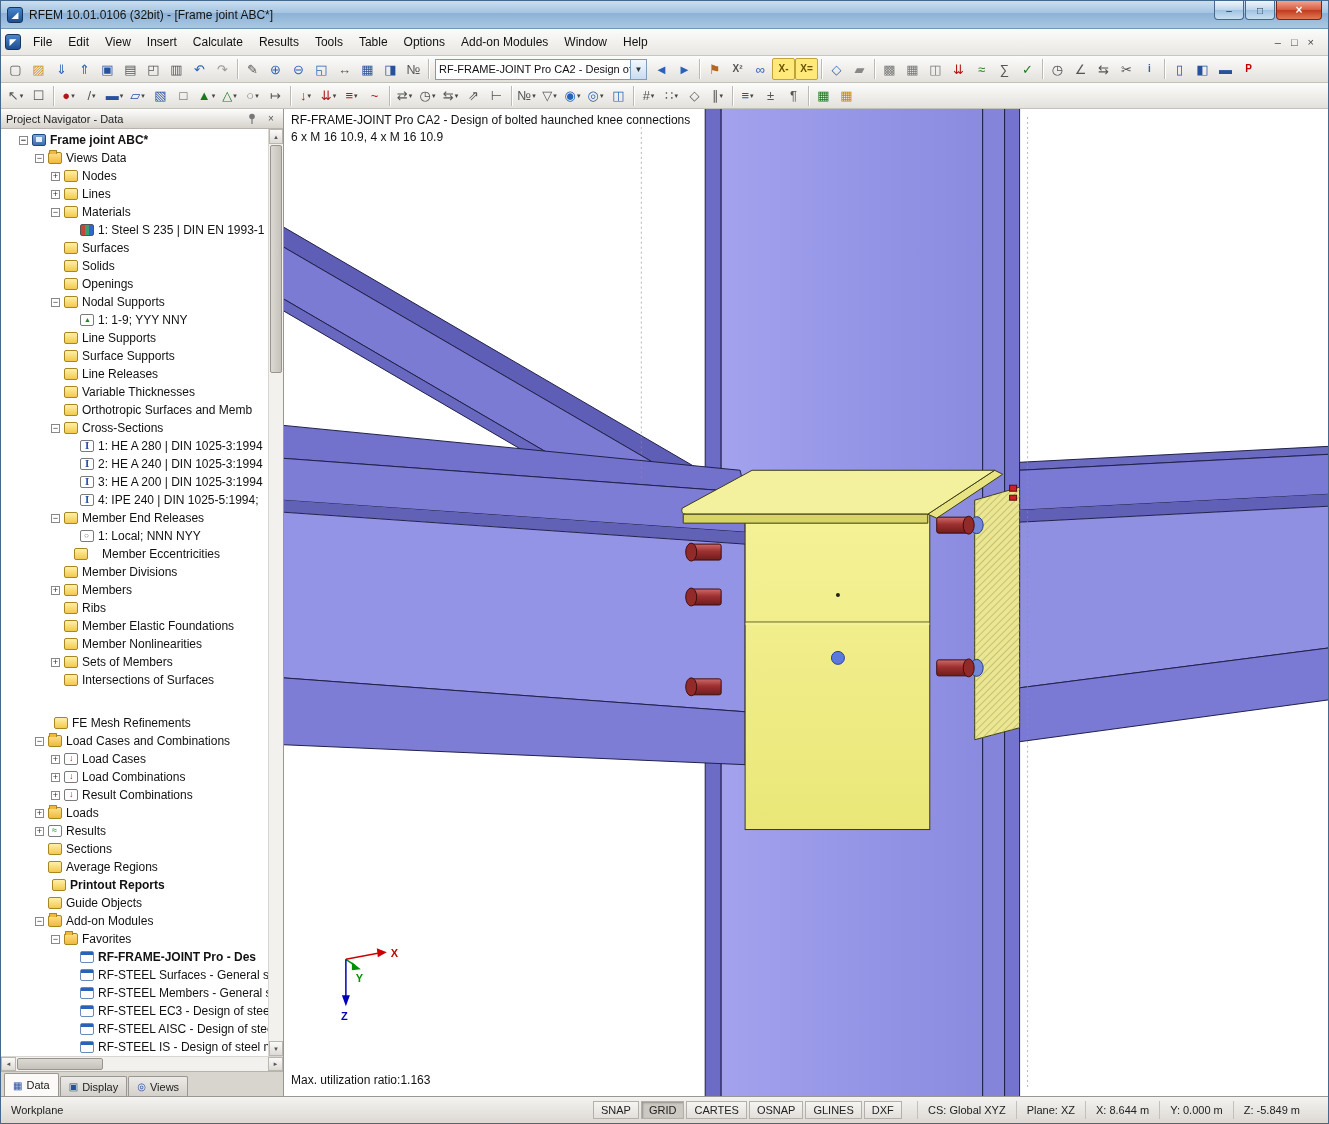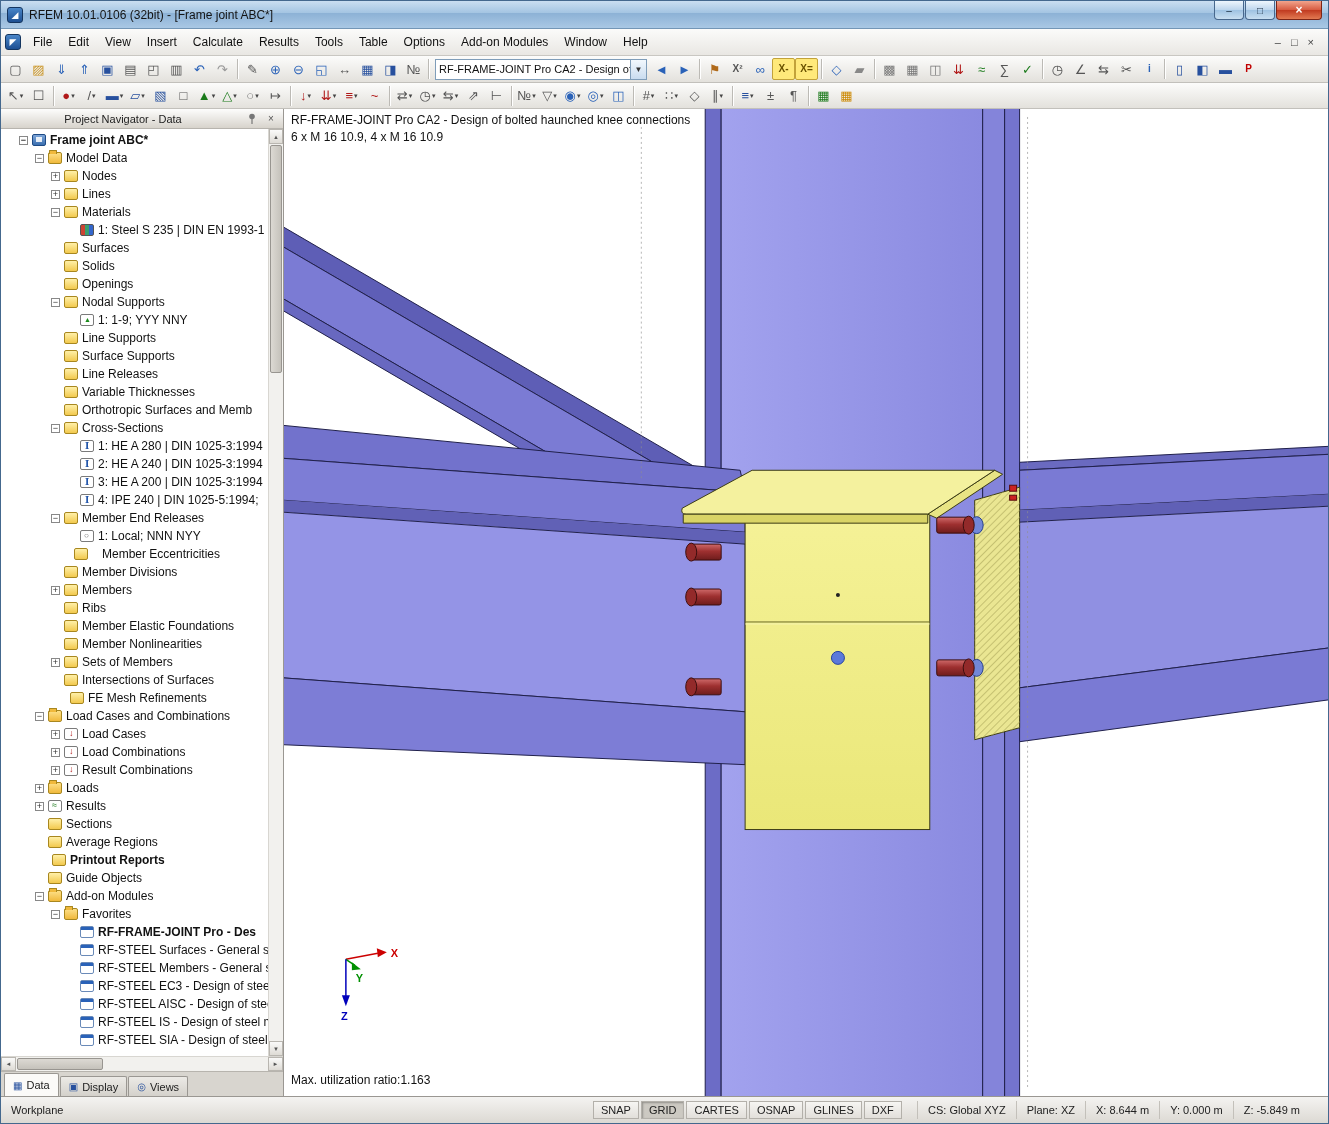--- a/index.html
+++ b/index.html
@@ -45,21 +45,21 @@
   .combo-val { flex: 1; font-size: 11px; padding: 0 3px; white-space: nowrap; overflow: hidden; color: #111; }
   .combo-btn { width: 16px; height: 19px; border-left: 1px solid #7f9db9; flex: none;
     background: linear-gradient(#f2f8fd, #c9dcef); display: flex; align-items: center; justify-content: center;
     font-size: 8px; color: #333; }
 
   
   .main { position: absolute; top: 108px; left: 0; right: 0; bottom: 27px; display: flex; }
 
   
   .navigator { width: 283px; flex: none; background: #bef264; border-right: 1px solid #9a9792;
-    display: flex; flex-direction: column; text-align: center; }
+    display: flex; flex-direction: column; }
   .nav-header { height: 20px; flex: none; background: linear-gradient(#fdfdfc, #d7d3cc);
     border-bottom: 1px solid #b7b4ae; display: flex; align-items: center; font-size: 11px; color: #222;
     padding: 0 5px; gap: 5px; }
   .nav-title { flex: 1; white-space: nowrap; overflow: hidden; }
   .nav-hbtn { width: 14px; height: 14px; flex: none; display: flex; align-items: center; justify-content: center;
     font-size: 10px; color: #555; }
 
   .tree-wrap { flex: 1; position: relative; background: #fff; overflow: hidden; }
   .tree { position: absolute; inset: 0 15px 0 0; overflow: hidden; padding-top: 2px; }
   .trow { height: 18px; display: flex; align-items: center; font-size: 12px; color: #111; white-space: nowrap; }
@@ -472,21 +472,21 @@
       <div class="tree-wrap">
         <div class="tree" id="tree">
             <div class="trow bold" style="padding-left: 18px;">
               <span class="exp">−</span>
               <span class="ticon ti-root"></span>
               <span class="lbl">Frame joint ABC*</span>
             </div>
             <div class="trow" style="padding-left: 34px;">
               <span class="exp">−</span>
               <span class="ticon ti-folder"></span>
-              <span class="lbl">Model Data</span>
+              <span class="lbl">Views Data</span>
             </div>
             <div class="trow" style="padding-left: 50px;">
               <span class="exp">+</span>
               <span class="ticon ti-cat"></span>
               <span class="lbl">Nodes</span>
             </div>
             <div class="trow" style="padding-left: 50px;">
               <span class="exp">+</span>
               <span class="ticon ti-cat"></span>
               <span class="lbl">Lines</span>
@@ -619,21 +619,21 @@
             <div class="trow" style="padding-left: 50px;">
               <span class="exp">+</span>
               <span class="ticon ti-cat"></span>
               <span class="lbl">Sets of Members</span>
             </div>
             <div class="trow" style="padding-left: 50px;">
               <span class="exp blank"></span>
               <span class="ticon ti-cat"></span>
               <span class="lbl">Intersections of Surfaces</span>
             </div>
-            <div class="trow" style="padding-left: 56px;">
+            <div class="trow" style="padding-left: 40px; margin-top: 25px;">
               <span class="exp blank"></span>
               <span class="ticon ti-cat"></span>
               <span class="lbl">FE Mesh Refinements</span>
             </div>
             <div class="trow" style="padding-left: 34px;">
               <span class="exp">−</span>
               <span class="ticon ti-folder"></span>
               <span class="lbl">Load Cases and Combinations</span>
             </div>
             <div class="trow" style="padding-left: 50px;">

